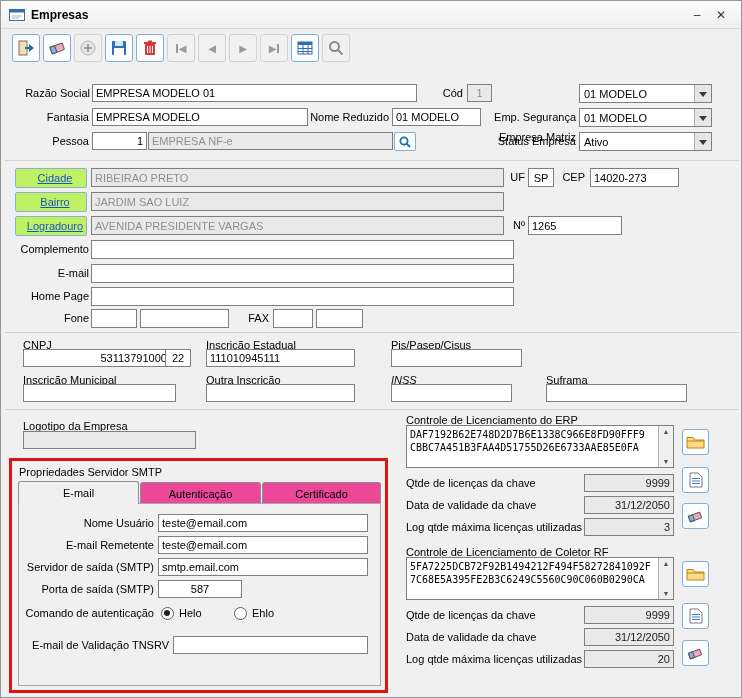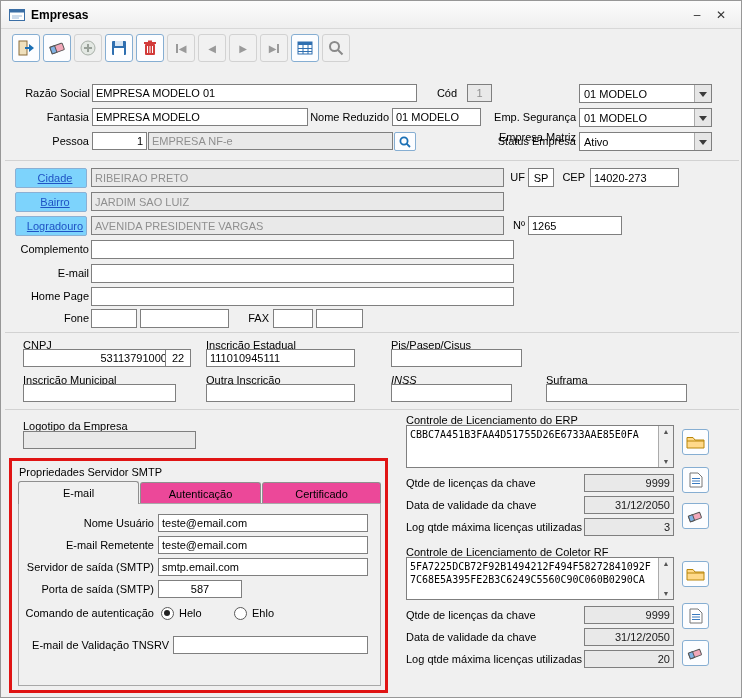--- a/index.html
+++ b/index.html
@@ -19,21 +19,21 @@
   .lbl.left{text-align:left;}
   .inp{position:absolute;height:18px;border:1px solid #7f7f7f;background:#fff;
        font:11px "Liberation Sans",sans-serif;padding:0 3px;box-sizing:border-box;color:#000;}
   .inp.ro{background:#e9e9e9;color:#8f8f8f;}
   .inp.rod{background:#e9e9e9;color:#1a1a1a;}
   .inp.right{text-align:right;} .inp.center{text-align:center;}
   .combo{position:absolute;height:19px;border:1px solid #7f7f7f;background:#fff;display:flex;align-items:center;box-sizing:border-box;}
   .combo-val{flex:1;padding:0 4px;white-space:nowrap;overflow:hidden;}
   .combo-btn{width:16px;align-self:stretch;border-left:1px solid #ababab;background:#e6e6e6;display:flex;align-items:center;justify-content:center;}
   .combo-btn::after{content:"";border:4px solid transparent;border-top:5px solid #3a3a3a;margin-top:5px;}
-  .linkbtn{position:absolute;height:20px;line-height:18px;border:1px solid #8ab0d4;background:#7dd3fc;border-radius:2px;
+  .linkbtn{position:absolute;height:20px;line-height:18px;border:1px solid #8ab0d4;background:#bef264;border-radius:2px;
            text-align:center;color:#1f53c5;text-decoration:underline;box-sizing:border-box;padding-left:8px;}
   .mini-btn{position:absolute;width:22px;height:19px;border:1px solid #86aed2;background:#fcfdff;border-radius:2px;
             display:flex;align-items:center;justify-content:center;box-sizing:border-box;}
   .hsep{position:absolute;left:4px;width:734px;height:1px;background:#d2d2d2;}
   .glbl{position:absolute;white-space:nowrap;height:14px;line-height:14px;}
   .keybox{position:absolute;border:1px solid #7f7f7f;background:#fff;display:flex;box-sizing:border-box;}
   .keytext{flex:1;padding:2px 1px 0 3px;font:10px "DejaVu Sans Mono",monospace;line-height:13px;overflow:hidden;white-space:nowrap;}
   .keyscroll{width:15px;border-left:1px solid #ababab;background:#efefef;display:flex;flex-direction:column;
              justify-content:space-between;align-items:center;font-size:7px;color:#555;padding:2px 0;box-sizing:border-box;}
   .side-btn{position:absolute;left:681px;width:27px;height:26px;border:1px solid #86aed2;border-radius:3px;background:#fcfdff;
@@ -134,21 +134,21 @@
     <div class="tb dis">
         <svg width="18" height="18">
           <circle cx="7.5" cy="7.5" r="4.5" fill="none" stroke="#8a8a8a" stroke-width="2"></circle>
           <path d="M11 11l4.5 4.5" stroke="#8a8a8a" stroke-width="2"></path>
         </svg>
       </div>
   </div>
 
   <div class="lbl" style="left:9px;top:83px;width:80px;">Razão Social</div>
   <input class="inp" style="left: 91px; top: 83px; width: 325px;" value="EMPRESA MODELO 01">
-  <div class="lbl" style="left:430px;top:83px;width:32px;text-align:center;">Cód</div>
+  <div class="lbl" style="left:430px;top:83px;width:32px;">Cód</div>
   <input class="inp ro center" style="left: 466px; top: 83px; width: 25px;" value="1">
   <div class="lbl" style="left:491px;top:83px;width:84px;margin-top:44px;">Empresa Matriz</div>
   <div class="combo" style="left:578px;top:83px;width:133px;">
     <span class="combo-val">01 MODELO</span>
     <span class="combo-btn"></span>
   </div>
 
   <div class="lbl" style="left:8px;top:107px;width:80px;">Fantasia</div>
   <input class="inp" style="left: 91px; top: 107px; width: 216px;" value="EMPRESA MODELO">
   <div class="lbl" style="left:308px;top:107px;width:80px;">Nome Reduzido</div>
@@ -227,20 +227,21 @@
   <input class="inp" style="left: 545px; top: 383px; width: 141px;">
 
   <div class="hsep" style="top:408px;"></div>
 
   <div class="lbl left" style="left:22px;top:416px;width:160px;">Logotipo da Empresa</div>
   <input class="inp ro" style="left: 22px; top: 430px; width: 173px;">
 
   <div class="glbl" style="left:405px;top:412px;">Controle de Licenciamento do ERP</div>
   <div class="keybox" style="left:405px;top:424px;width:268px;height:43px;">
     <div class="keytext">
+      <div>DAF7192B62E748D2D7B6E1338C966E8FD90FFF9</div>
       <div>CBBC7A451B3FAA4D51755D26E6733AAE85E0FA</div>
     </div>
     <div class="keyscroll">
       <span>▲</span>
       <span>▼</span>
     </div>
   </div>
   <div class="side-btn" style="top:428px;">
       <svg width="19" height="14">
         <path d="M1 2.5h6l2 2.5h9v8H1z" fill="#ffd98a" stroke="#b8860b"></path>

